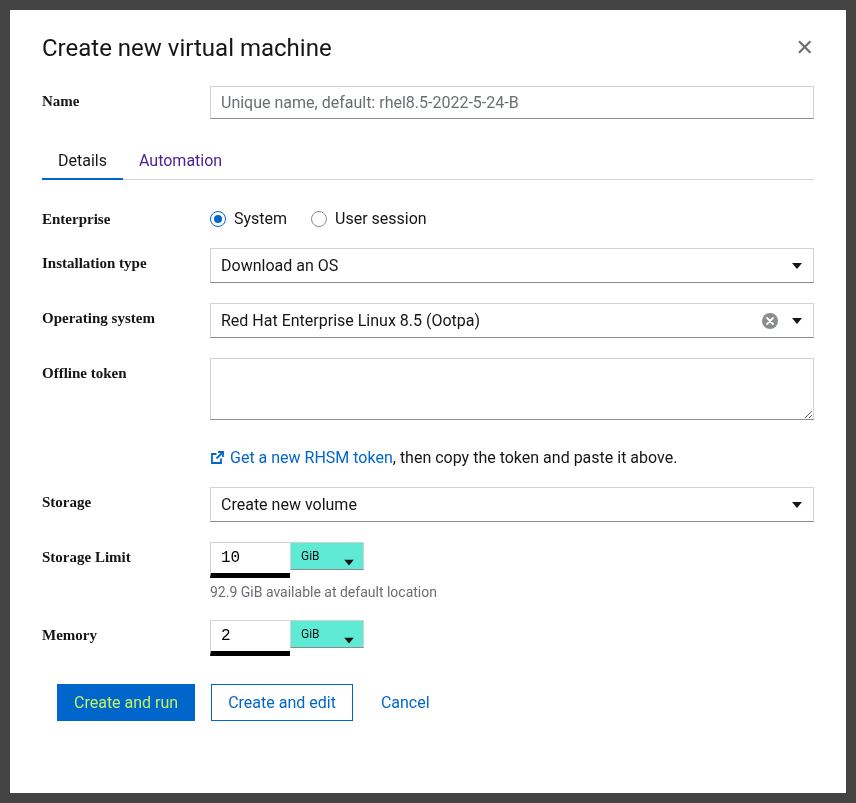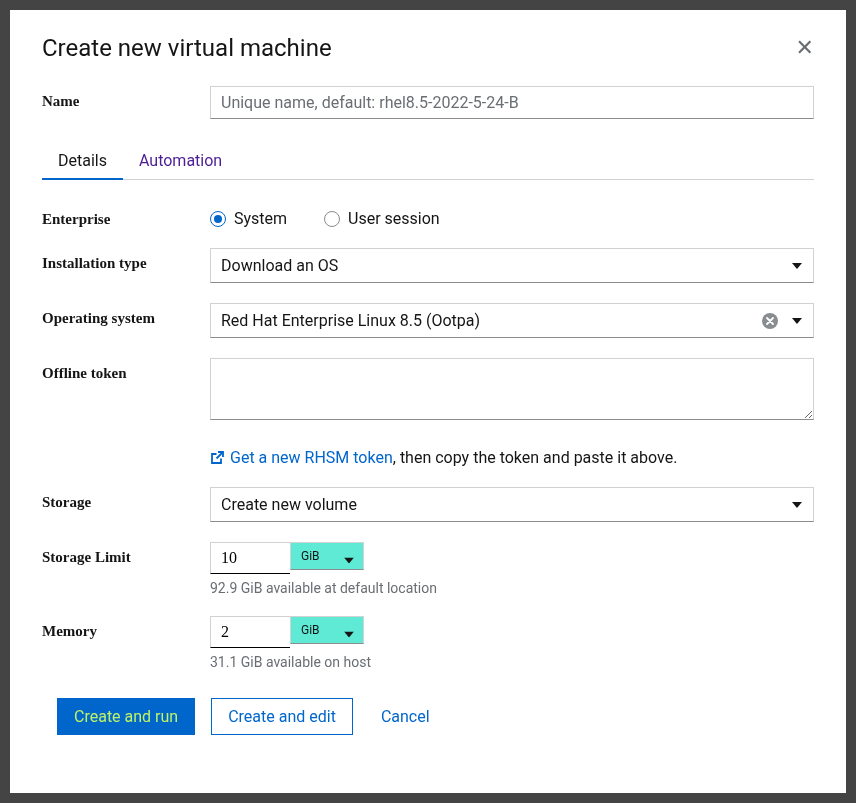--- a/index.html
+++ b/index.html
@@ -82,21 +82,21 @@
       color: #4c1d95;
       border-bottom: 2px solid transparent;
       margin-bottom: -1px;
     }
     .tab.active {
       color: #151515;
       border-bottom: 2px solid #0066cc;
     }
     .radio-group {
       display: flex;
-      gap: 37px;
+      gap: 24px;
       align-items: center;
       padding-top: 5px;
     }
     .radio-item {
       display: flex;
       align-items: center;
       gap: 8px;
       cursor: pointer;
     }
     .radio-circle {
@@ -187,23 +187,23 @@
       color: #151515;
     }
     .unit-group {
       display: flex;
     }
     .unit-input {
       width: 80px;
       padding: 6px 10px;
       font-size: 16px;
       border: 1px solid #d2d2d2;
-      border-bottom: 1px solid #000000;
+      border-bottom: 5px solid #000000;
       border-right: none;
-      font-family: Liberation Serif, serif;
+      font-family: Liberation Mono, monospace;
     }
     .unit-select-wrap {
       position: relative;
     }
     .unit-select {
       width: 74px;
       padding: 6px 28px 6px 10px;
       font-size: 12px;
       border: 1px solid #d2d2d2;
       border-bottom: 1px solid #8a8d90;
@@ -387,21 +387,20 @@
         <input type="text" class="unit-input" value="2" style="">
         <div class="unit-select-wrap">
           <button class="unit-select">GiB</button>
           <span class="unit-caret">
             <svg width="10" height="6" viewBox="0 0 10 6">
                 <path d="M0 0 L5 6 L10 0 Z" fill="#151515"></path>
               </svg>
           </span>
         </div>
       </div>
-      <div class="help-text">31.1 GiB available on host</div>
     </div>
   </div>
 
   <div class="modal-footer">
     <button class="btn btn-primary">Create and run</button>
     <button class="btn btn-secondary">Create and edit</button>
     <button class="btn btn-link">Cancel</button>
   </div>
 </div>
 

